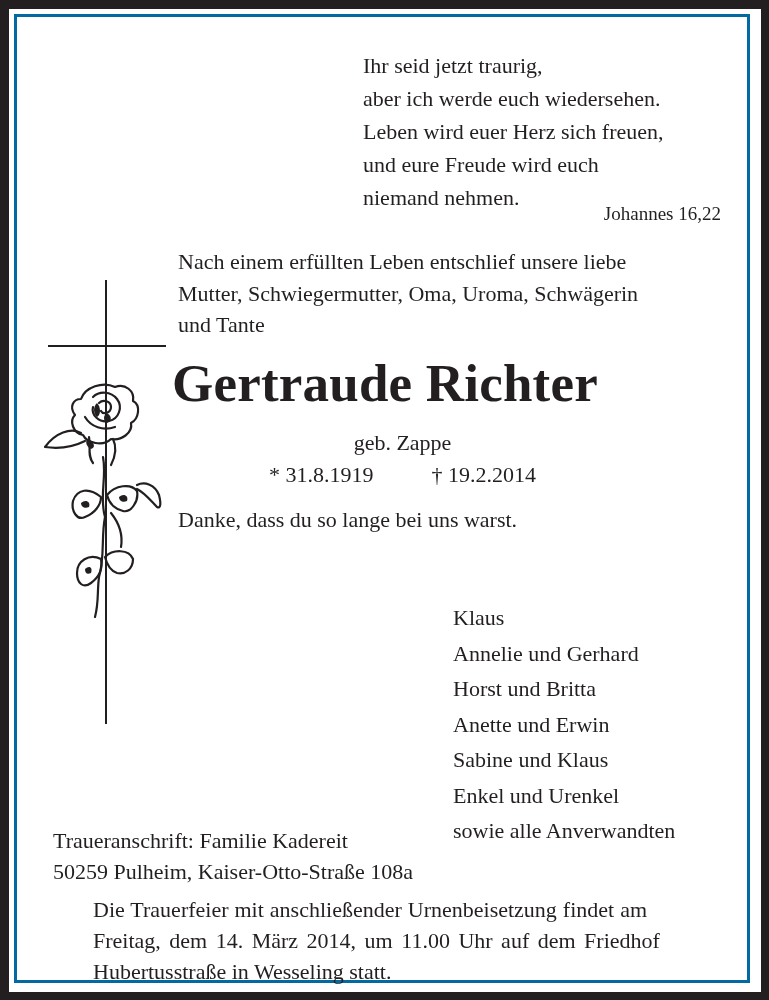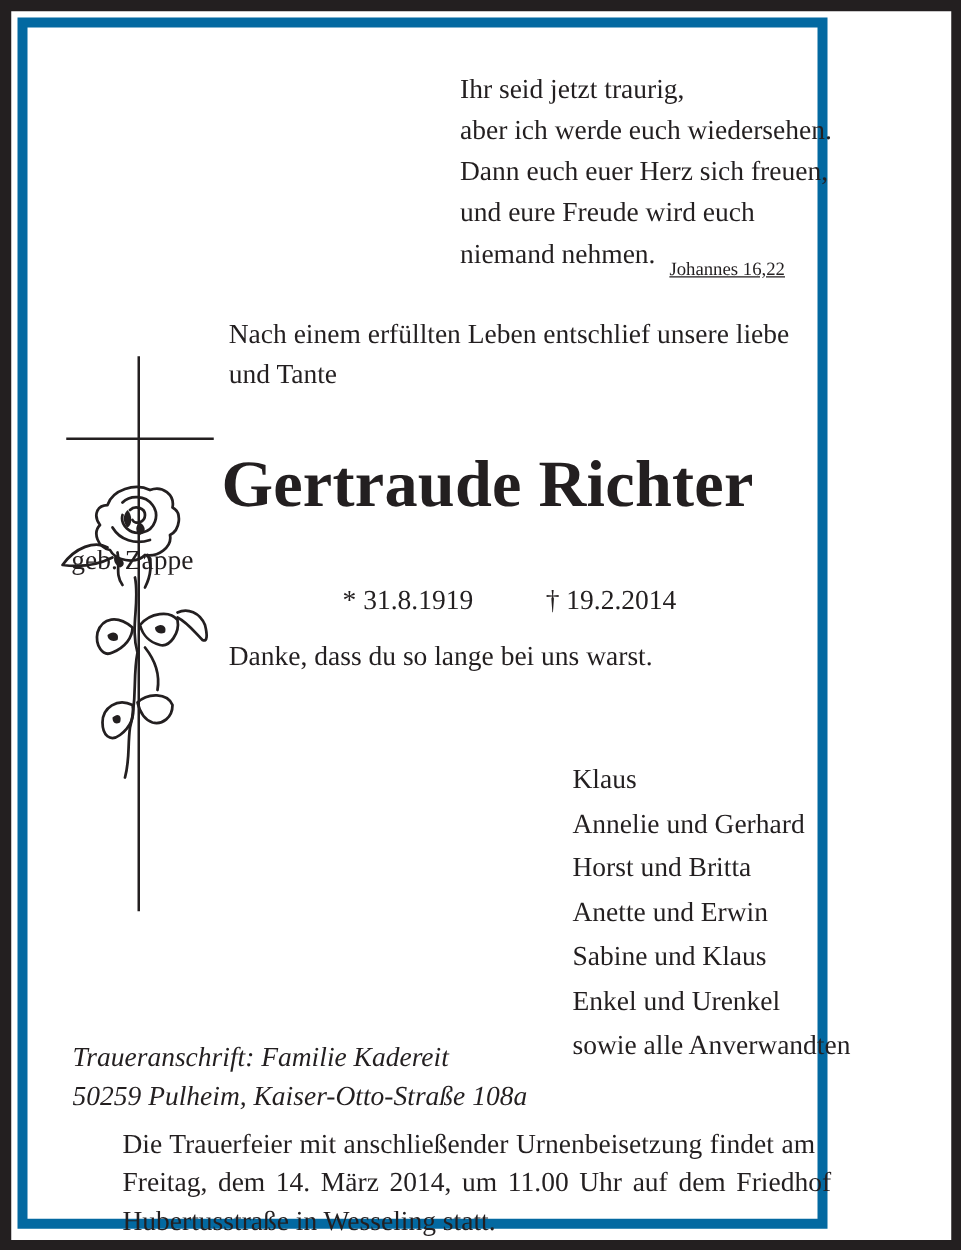--- a/index.html
+++ b/index.html
@@ -1,52 +1,53 @@
 <!DOCTYPE html>
 <html><head>
 <meta charset="utf-8">
 <style>
   html, body { margin:0; padding:0; }
   body { width:769px; height:1000px; background:#231f20; position:relative; overflow:hidden;
          font-family:"Liberation Serif","DejaVu Serif",serif; color:#231f20; }
   .outer-gap { position:absolute; left:9px; top:9px; width:752px; height:983px; background:#fff; }
-  .inner { position:absolute; left:14px; top:14px; width:648px; height:969px; border:8px solid #0369a1; background:#fff; box-sizing:border-box; }
+  .inner { position:absolute; left:14px; top:14px; width:736px; height:969px; border:3px solid #0369a1; background:#fff; box-sizing:border-box; }
   .abs { position:absolute; white-space:nowrap; }
   .quote { left:346px; top:32px; font-size:22px; line-height:33px; }
-  .quote-ref { right:26px; top:186px; font-size:15px;text-decoration:underline; }
+  .quote-ref { right:26px; top:186px; font-size:19px; }
   .intro { left:161px; top:229px; font-size:22px; line-height:31.5px; }
   .name { left:0; width:736px; top:336px; text-align:center; font-size:53px; font-weight:bold; letter-spacing:0.2px; }
-  .birthname { left:0; width:736px; top:413px; font-size:22px; padding-left:35px; box-sizing:border-box; }
+  .birthname { left:0; width:736px; top:413px; text-align:center; font-size:22px; padding-left:35px; box-sizing:border-box; }
   .dates { left:0; width:736px; top:445px; text-align:center; font-size:22px; padding-left:35px; box-sizing:border-box; }
   .dates span + span { margin-left:58px; }
   .thanks { left:161px; top:490px; font-size:22px; }
   .mourners { left:436px; top:538px; font-size:22px; line-height:35.5px;margin-top:45px; }
-  .address { left:36px; top:808px; font-size:22px; line-height:31px;font-style:italic; }
+  .address { left:36px; top:808px; font-size:22px; line-height:31px; }
   .ceremony { left:36px; top:877px; font-size:22px; line-height:31px;margin-left:40px; }
   .cross-v { position:absolute; left:88px; top:263px; width:2px; height:444px; background:#231f20; }
   .cross-h { position:absolute; left:31px; top:328px; width:118px; height:2px; background:#231f20; }
   .rose { position:absolute; left:24px; top:360px; }
 </style>
 </head>
 <body>
 
 <div class="outer-gap"></div>
 <div class="inner">
 
   <div class="abs quote">
     <div>Ihr seid jetzt traurig,</div>
     <div>aber ich werde euch wiedersehen.</div>
-    <div>Dann euch euer Herz sich freuen,</div>
+    <div>Leben wird euer Herz sich freuen,</div>
     <div>und eure Freude wird euch</div>
     <div>niemand nehmen.</div>
   </div>
   <div class="abs quote-ref">Johannes 16,22</div>
 
   <div class="abs intro">
     <div>Nach einem erfüllten Leben entschlief unsere liebe</div>
+    <div>Mutter, Schwiegermutter, Oma, Uroma, Schwägerin</div>
     <div>und Tante</div>
   </div>
 
   <div class="cross-v"></div>
   <div class="cross-h"></div>
 
   <svg class="rose" width="130" height="250" viewBox="0 0 130 250">
     <g fill="none" stroke="#231f20" stroke-width="2.2" stroke-linejoin="round" stroke-linecap="round">
 
       <path d="M40 22 C44 10 62 4 74 10 C84 6 94 14 92 24 C100 28 98 42 90 46 C92 56 80 64 70 62 C62 70 46 66 42 58 C32 56 28 44 34 38 C28 30 32 22 40 22 Z"></path>

